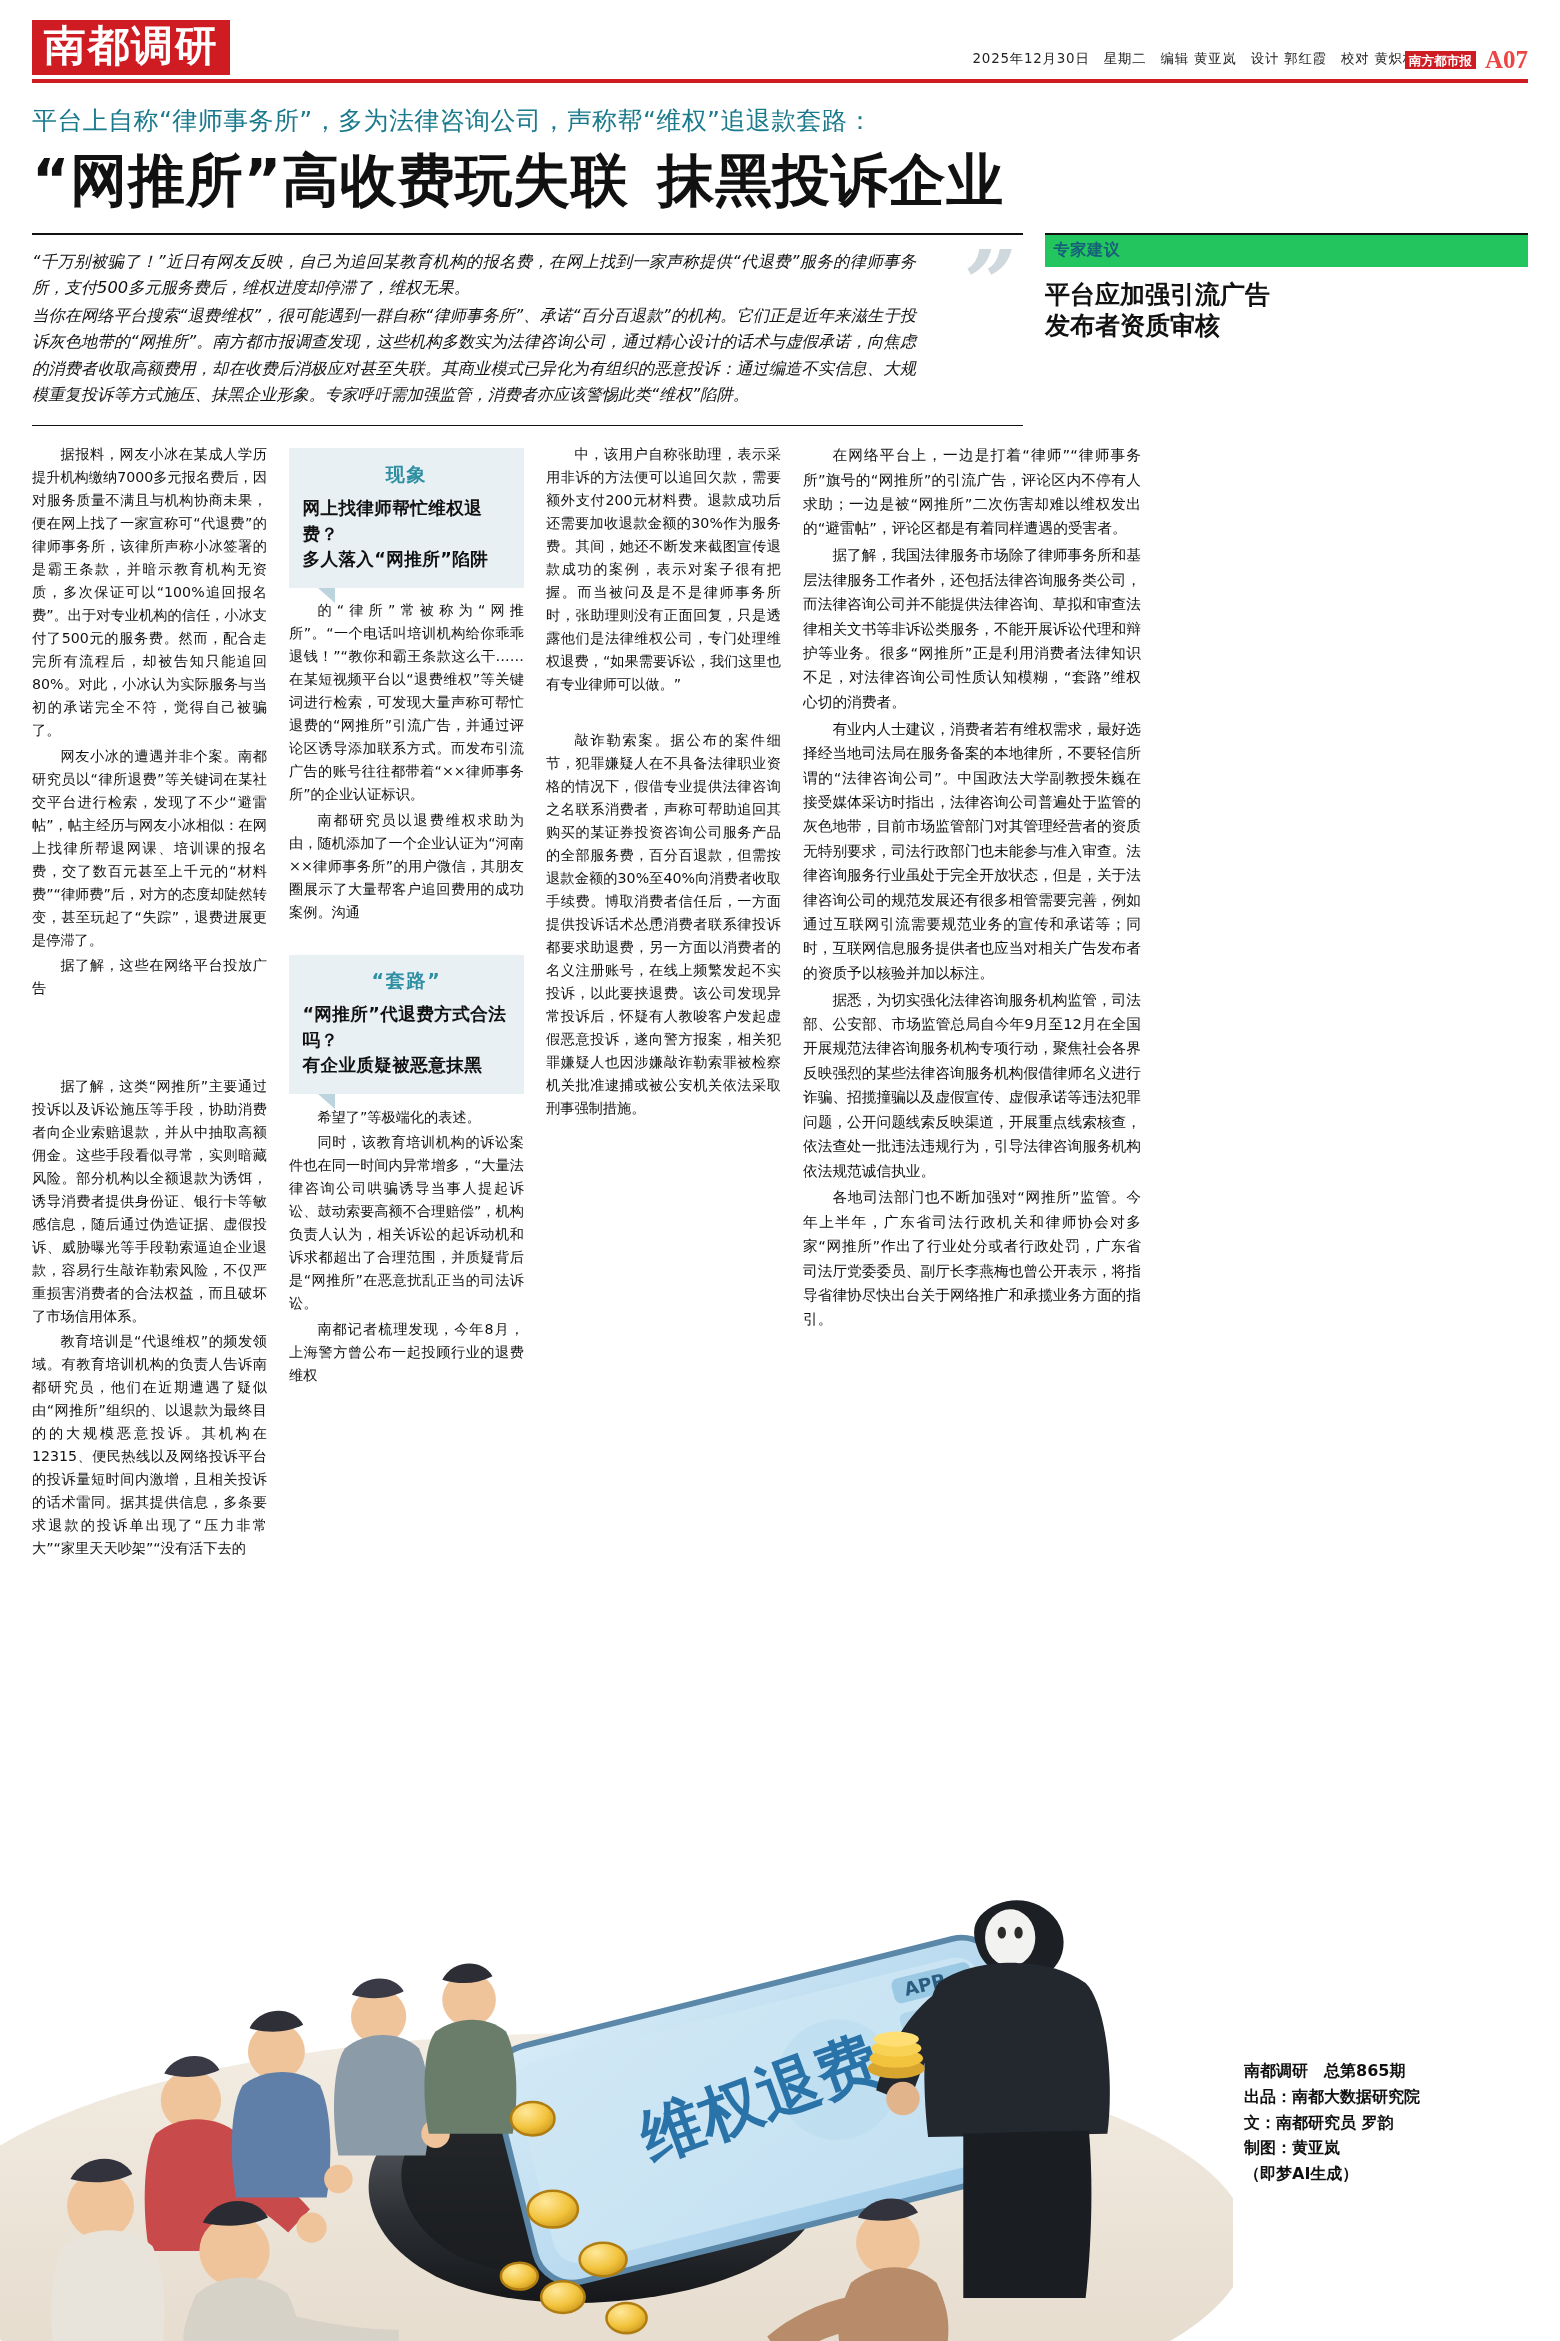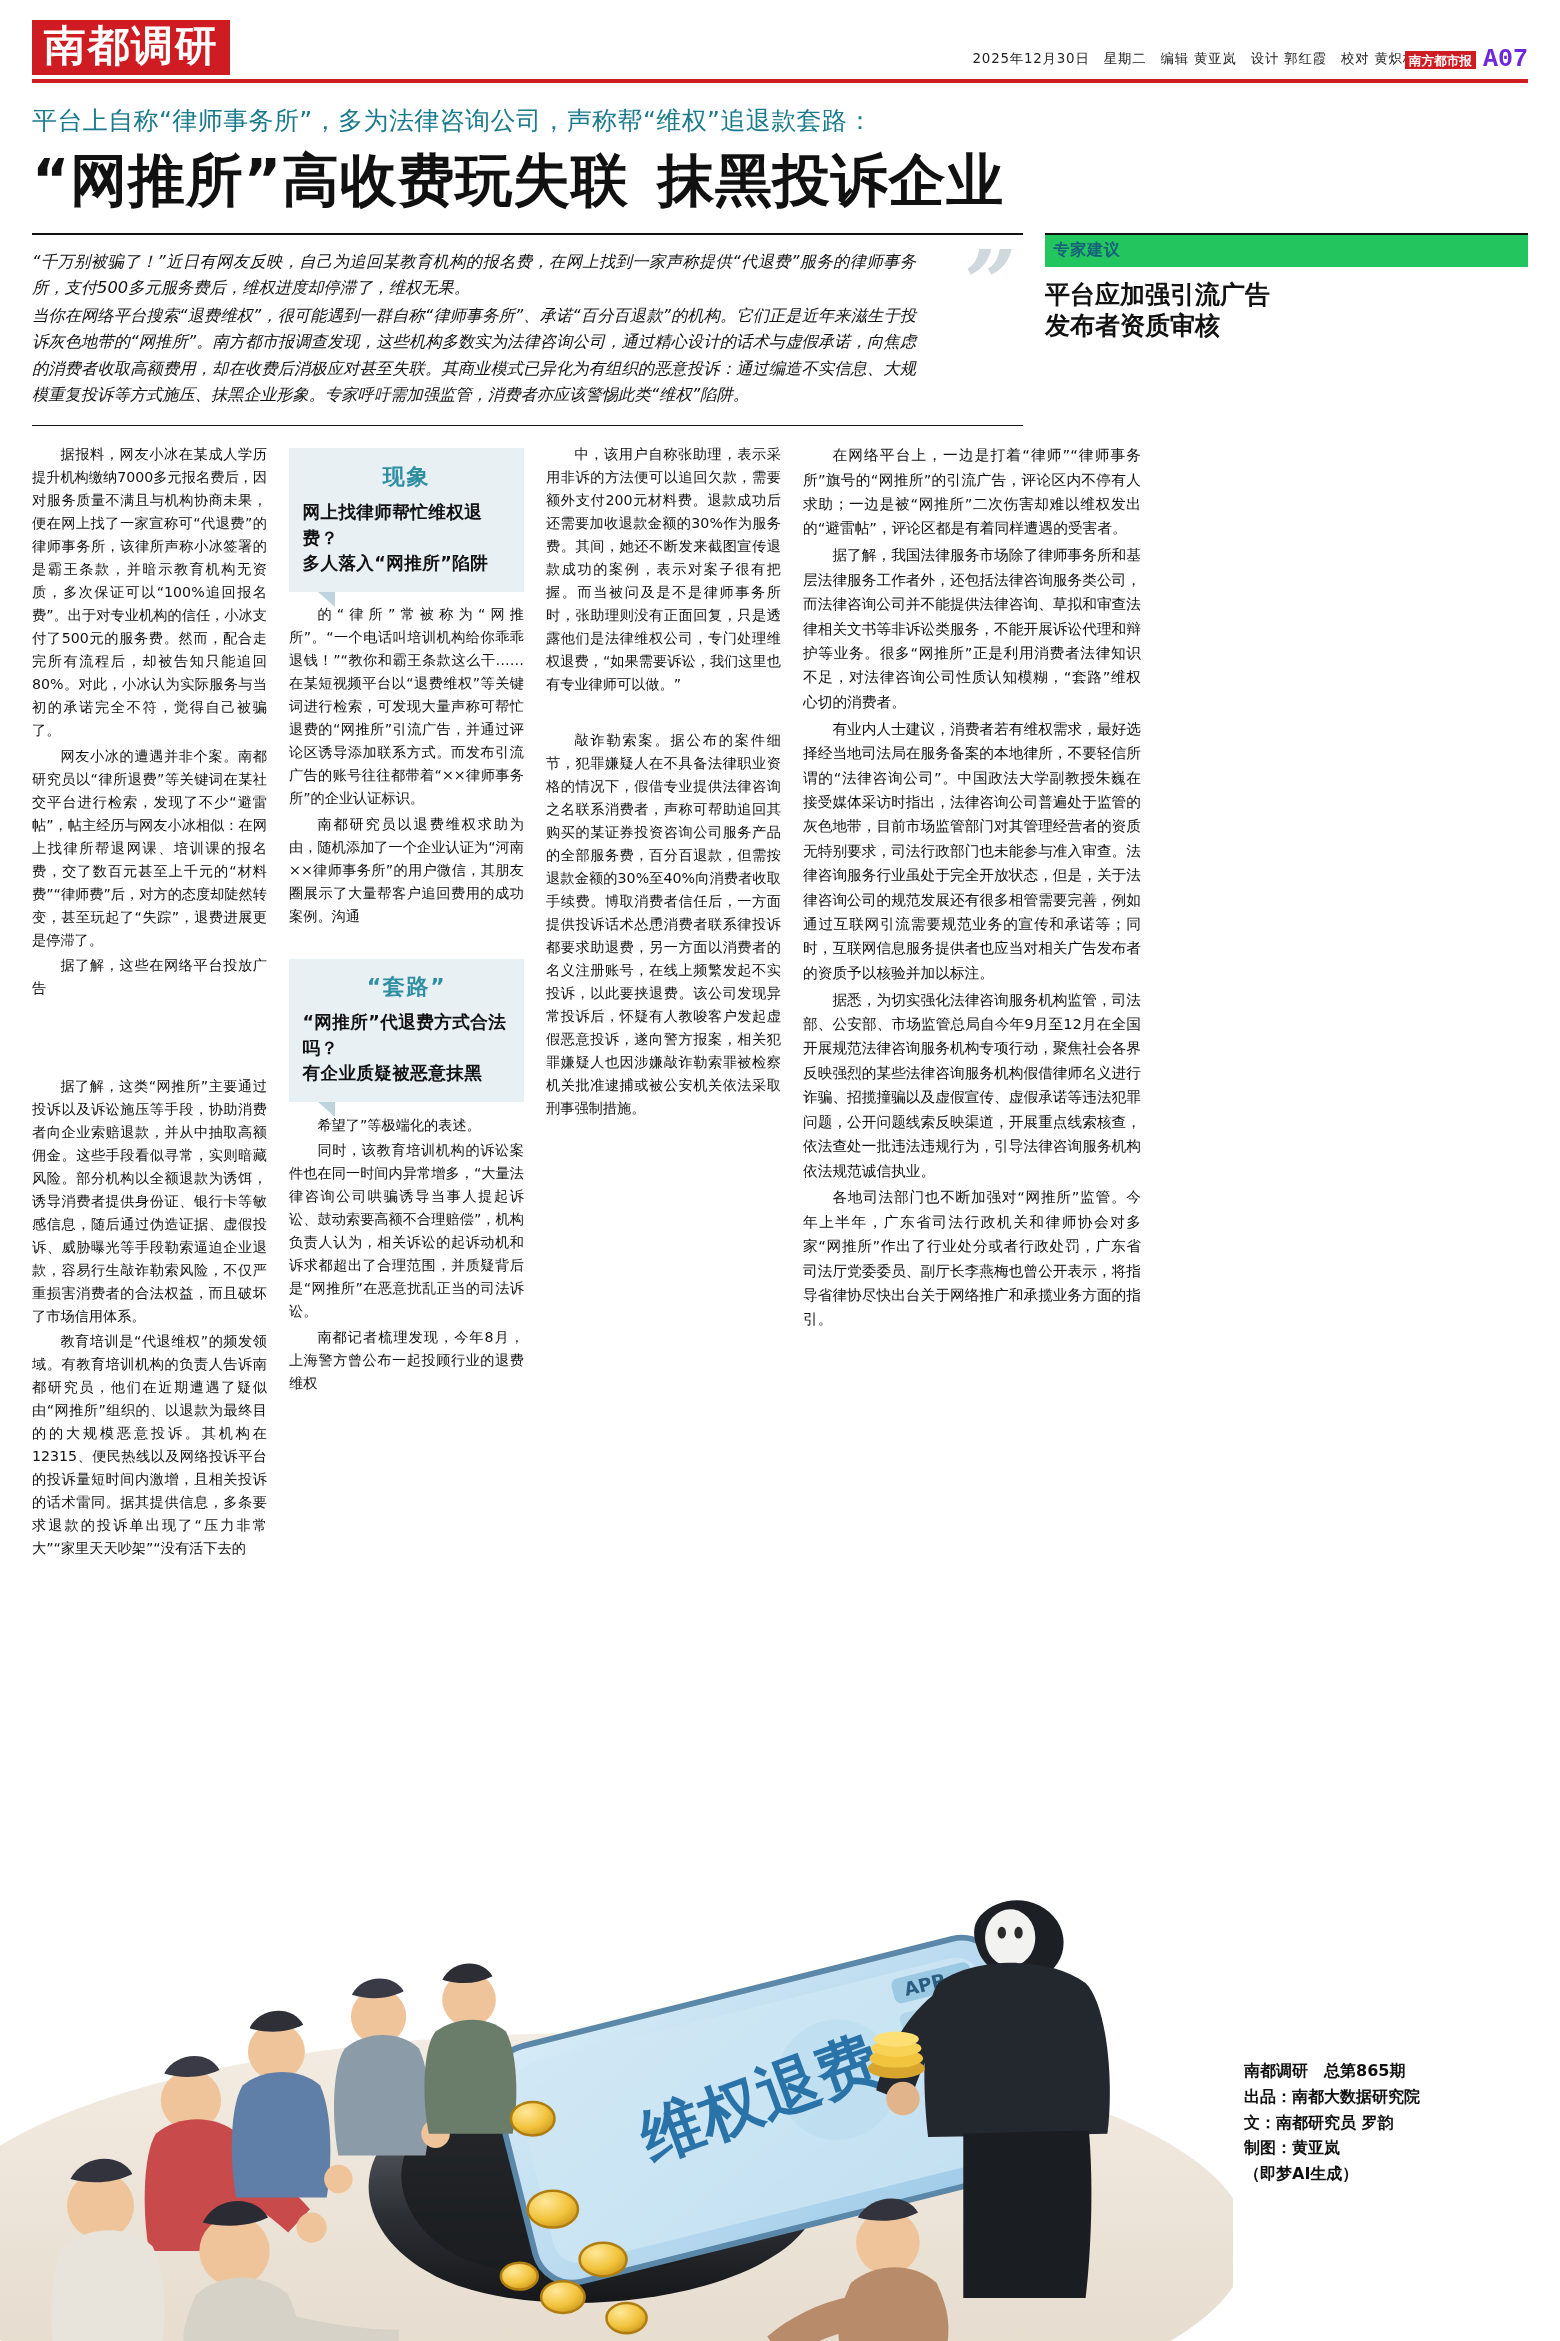--- a/index.html
+++ b/index.html
@@ -58,22 +58,22 @@
     font-weight: bold;
     padding: 1.7px 4.2px;
     line-height: 1.2;
   }
   .masthead-page {
     position: absolute;
     right: 0;
     bottom: 5px;
     font-size: 25px;
     font-weight: bold;
-    color: #6d28d9;
-    font-family: Liberation Mono, monospace;
+    color: #ef4444;
+    font-family: Liberation Serif, serif;
   }
 
   
   .headline-wrap { margin: 22px 32px 0 32px; }
   .kicker {
     font-size: 25px;
     color: #1a7a8c;
     letter-spacing: 0.4px;
     line-height: 1.3;
     font-weight: 500;
@@ -166,21 +166,21 @@
   
   .callout {
     position: relative;
     margin: 5px 0 11.7px 0;
     background: #e9f0f4;
     padding: 13.4px 13.4px 15px 13.4px;
   }
   .callout .ctitle {
     text-align: center;
     color: #2e8fa3;
-    font-size: 22px;
+    font-size: 19px;
     font-weight: bold;
     letter-spacing: 1.7px;
     margin-bottom: 8.4px;
   }
   .callout .cline {
     font-size: 17.6px;
     font-weight: bold;
     color: #111;
     line-height: 1.45;
     letter-spacing: 0.4px;

